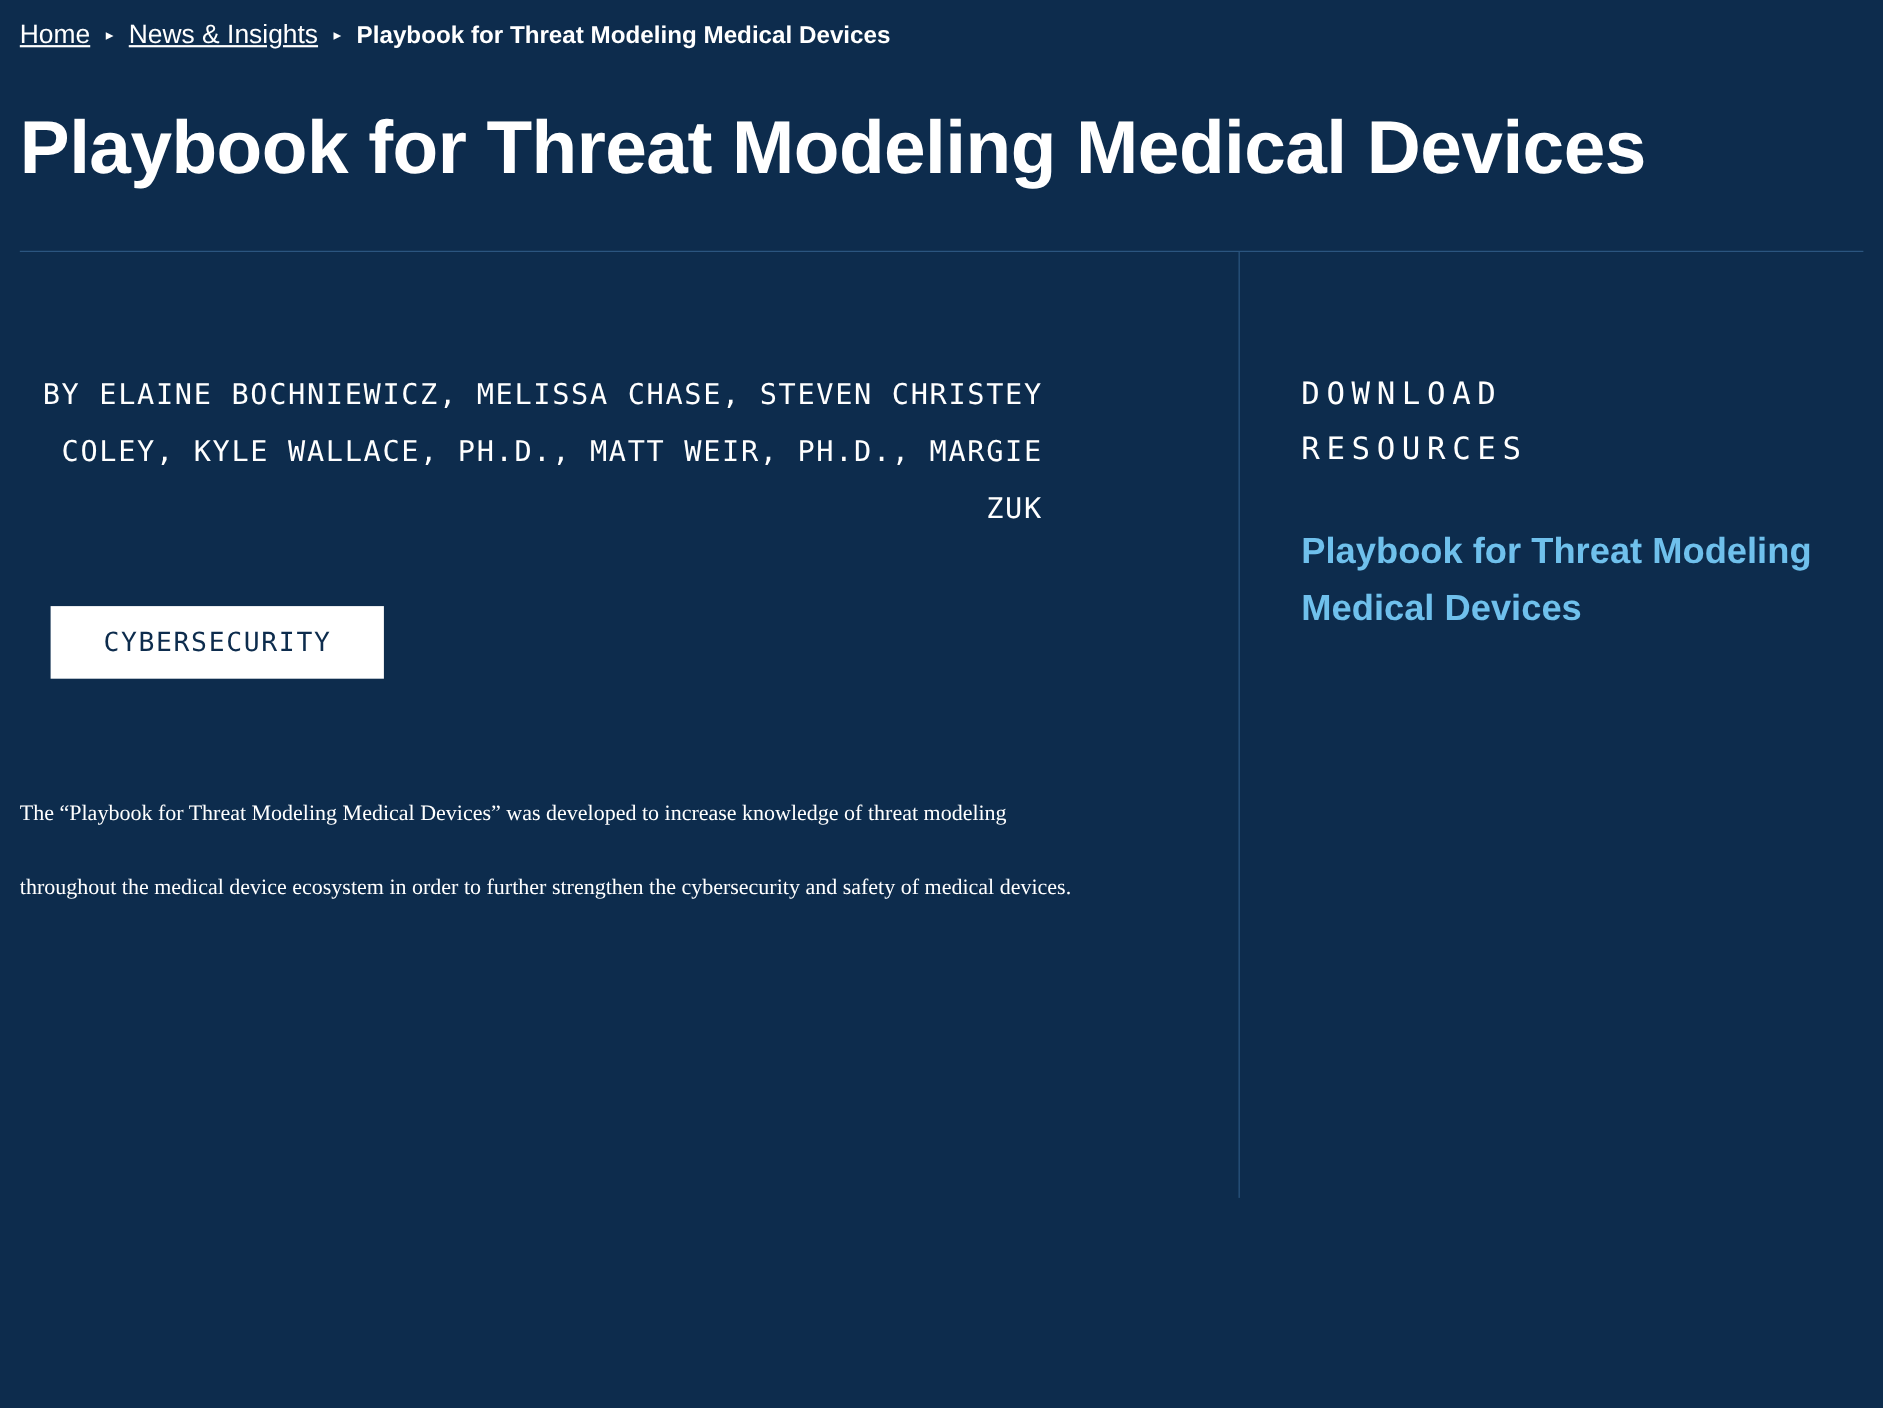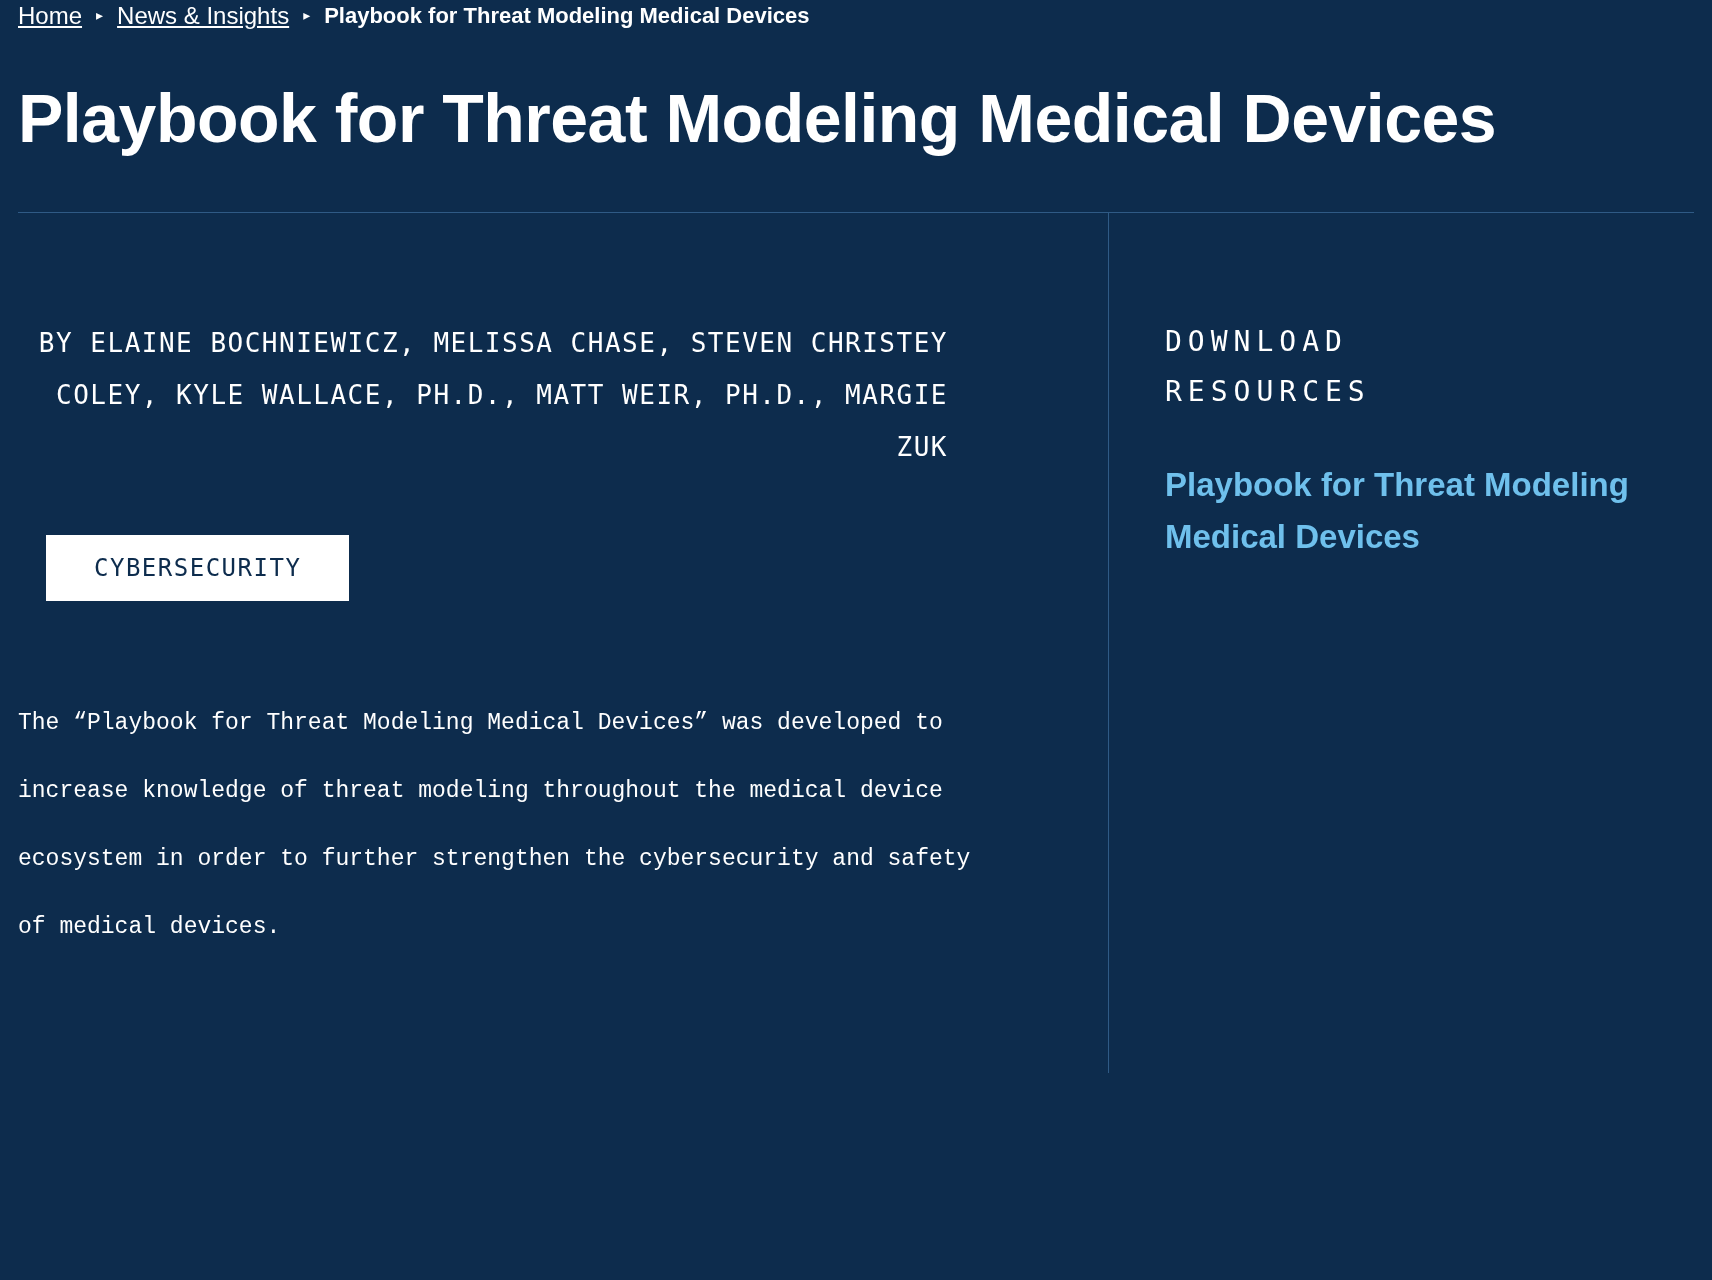--- a/index.html
+++ b/index.html
@@ -21,20 +21,21 @@
     background: #0d2c4d;
     box-sizing: border-box;
     padding: 0 18px;
     position: relative;
   }
 
   
   .breadcrumb {
     display: flex;
     align-items: center;
+    padding-top: 16px;
     font-size: 24px;
     line-height: 32px;
     color: #ffffff;
   }
   .breadcrumb .crumb {
     font-weight: 400;
     color: #ffffff;
     white-space: nowrap;
   }
   .breadcrumb .crumb.current {
@@ -79,20 +80,21 @@
     box-sizing: border-box;
     padding-right: 60px;
     padding-top: 104px;
   }
   .col-side {
     flex: 1;
     box-sizing: border-box;
     border-left: 1px solid #2f5a85;
     padding-top: 104px;
     padding-left: 56px;
+    margin-left: 18px;
   }
 
   .meta-date {
     font-family: "DejaVu Sans Mono", monospace;
     font-size: 26px;
     letter-spacing: 2px;
     color: #ffffff;
     margin: 0 0 32px 0;
   }
   .meta-byline {
@@ -119,25 +121,25 @@
     letter-spacing: 1.5px;
     padding: 19px 48px;
     display: inline-block;
     text-decoration: none;
     white-space: nowrap;
     margin-left: 28px;
   }
 
   .lede {
     margin-top: 88px;
-    font-size: 23px;
+    font-size: 20px;
     line-height: 68px;
     color: #ffffff;
     max-width: 960px;
-    font-family: Liberation Mono, monospace;
+    font-family: Liberation Serif, serif;
   }
 
   .side-heading {
     font-family: "DejaVu Sans Mono", monospace;
     font-size: 28px;
     font-weight: 400;
     letter-spacing: 6px;
     line-height: 50px;
     color: #ffffff;
     margin: 0;

